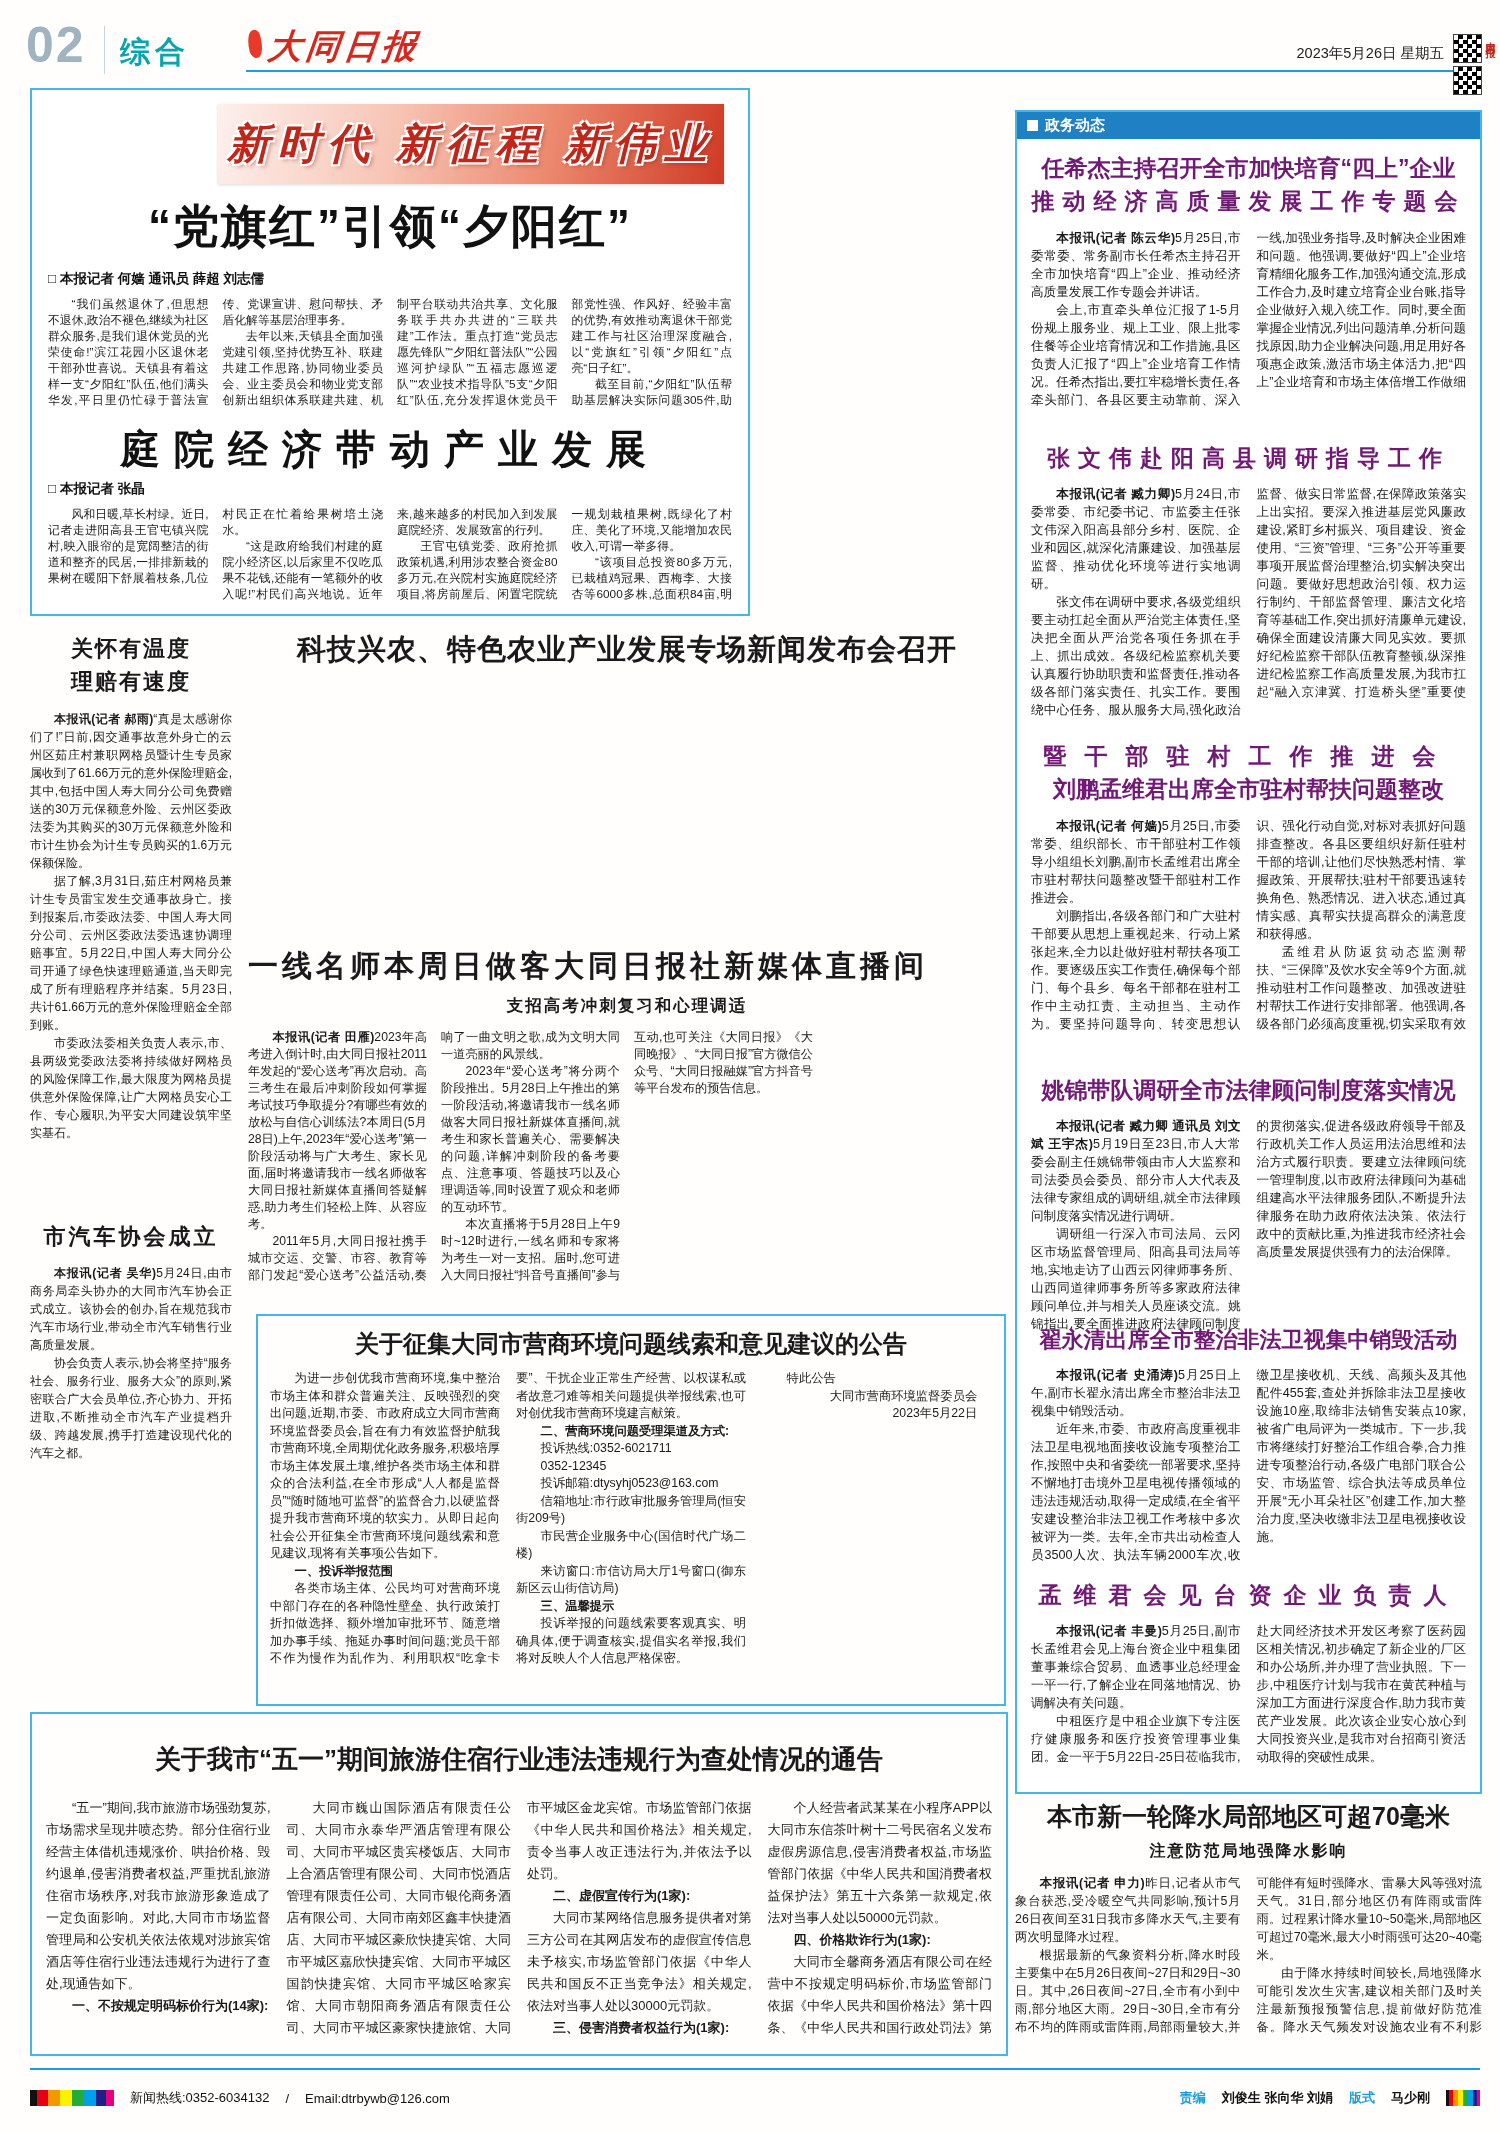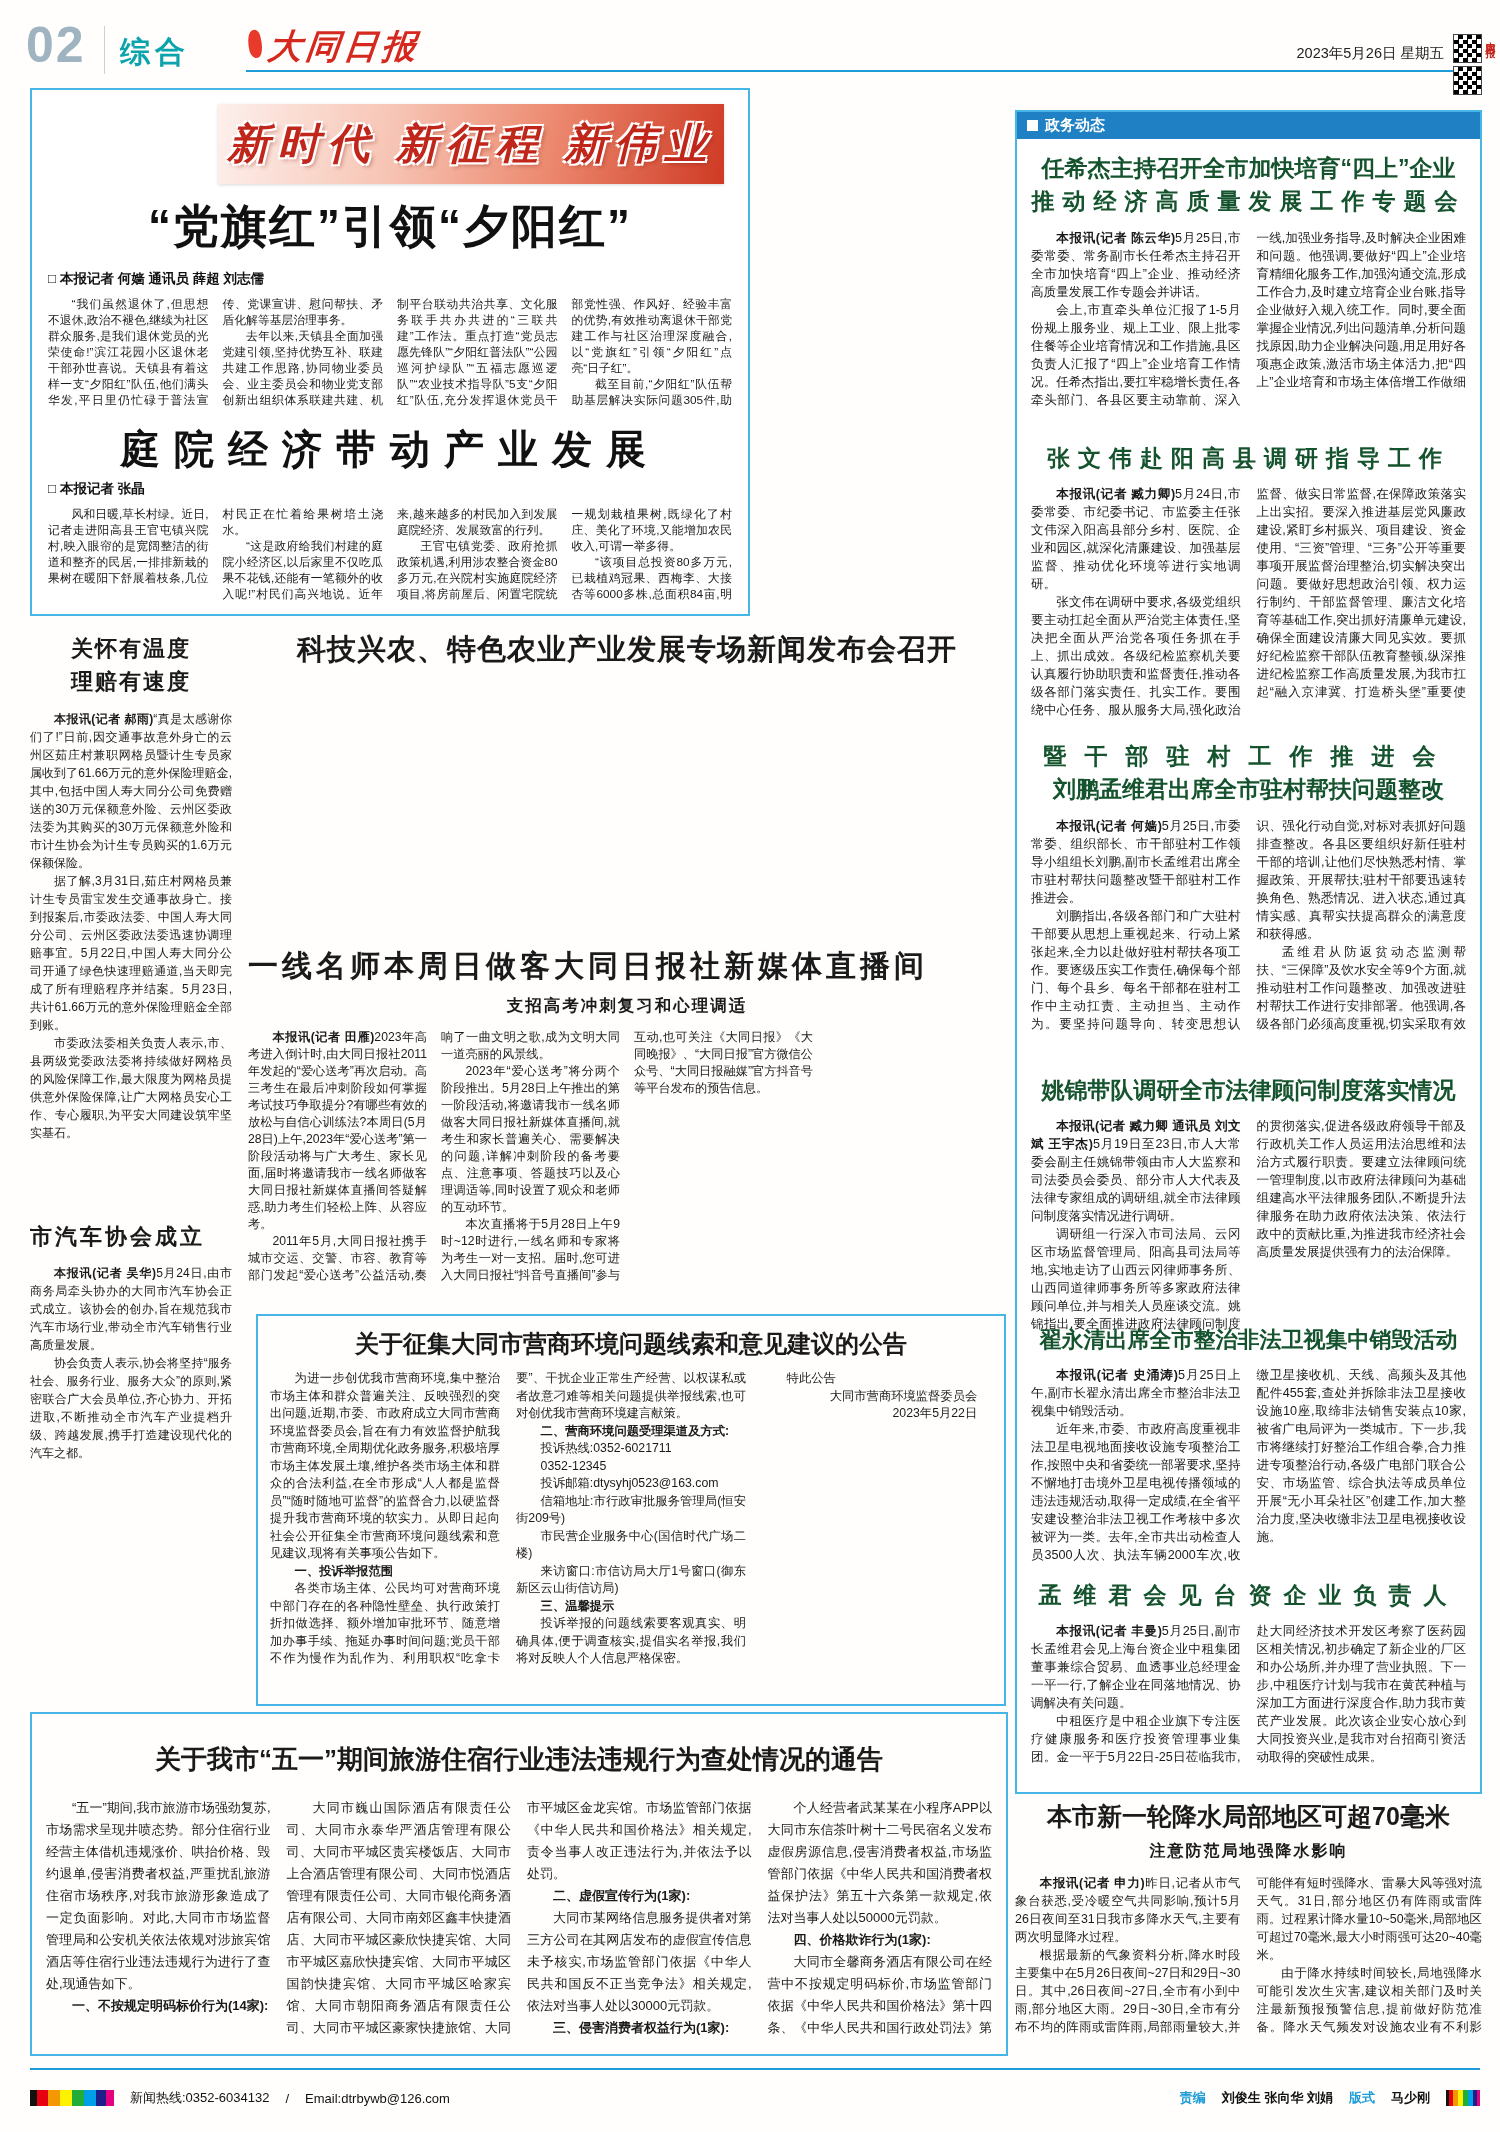--- a/index.html
+++ b/index.html
@@ -41,21 +41,21 @@
   .byl-a{position:absolute;left:16px;top:180px}
   .body-a{position:absolute;left:16px;top:206px;width:684px;height:116px;font-size:11.8px;line-height:16px}
   .title-b{position:absolute;left:0;top:332px;width:100%;text-align:center;font-size:40px;font-weight:600;letter-spacing:14px;color:#111}
   .byl-b{position:absolute;left:16px;top:390px}
   .body-b{position:absolute;left:16px;top:416px;width:684px;height:100px;font-size:11.8px;line-height:16px}
   
   .guanhuai{left:30px;top:632px;width:202px}
   .gh-title{font-size:22px;font-weight:700;text-align:center;line-height:1.5;letter-spacing:2px}
   .gh-body{margin-top:12px;font-size:12px;line-height:18px;height:492px;overflow:hidden;text-align:justify}
   .qiche{left:30px;top:1222px;width:202px}
-  .qc-title{font-size:22px;font-weight:700;letter-spacing:3px}
+  .qc-title{font-size:22px;font-weight:700;text-align:center;letter-spacing:3px}
   .qc-body{margin-top:12px;font-size:12px;line-height:18px;height:436px;overflow:hidden;text-align:justify}
   
   .keji{left:248px;top:630px;width:758px}
   .kj-title{font-size:29px;font-weight:700;text-align:center;letter-spacing:1px}
   .kj-body{margin-top:14px;height:258px;font-size:12.2px;line-height:17px}
   .mingshi{left:248px;top:946px;width:758px}
   .ms-title{font-size:30px;font-weight:700;letter-spacing:4px}
   .ms-sub{margin-top:8px;font-size:16.5px;font-weight:700;text-align:center;letter-spacing:2px}
   .ms-body{margin-top:12px;height:262px;font-size:12.2px;line-height:17px}
   .gonggao{left:256px;top:1314px;width:750px;height:392px;border:2px solid #45b6e5;box-sizing:border-box;padding:12px 12px}
@@ -63,21 +63,21 @@
   .gg-body{margin-top:10px;height:310px;font-size:12.3px;line-height:17.5px;column-gap:16px}
   .tonggao{left:30px;top:1712px;width:978px;height:344px;border:2px solid #45b6e5;box-sizing:border-box;padding:28px 14px}
   .tg-title{font-size:26px;font-weight:700;text-align:center}
   .tg-body{margin-top:20px;height:262px;font-size:13px;line-height:22px;column-gap:16px}
   
   .rightbox{left:1015px;top:110px;width:467px;height:1684px;border:2px solid #45b6e5;box-sizing:border-box;background:#fff}
   .gov-bar{position:absolute;left:0;top:0;right:0;height:27px;background:#2080c4;color:#fff;
     display:flex;align-items:center;gap:7px;padding-left:10px;font-size:15px;font-weight:700}
   .gov-sq{width:11px;height:11px;background:#fff;display:inline-block}
   .r-art{position:absolute;left:14px;right:14px}
-  .r-title{font-size:23px;font-weight:700;text-align:center;line-height:1.45;color:#14532d}
+  .r-title{font-size:23px;font-weight:700;text-align:center;line-height:1.45;color:#701a75}
   .ls8{letter-spacing:8px}.ls12{letter-spacing:12px}.ls18{letter-spacing:18px}
   .r-body{margin-top:10px;column-count:2;column-gap:16px;column-fill:auto;overflow:hidden;
     font-size:12.6px;line-height:18px;text-align:justify}
   .weather{left:1015px;top:1800px;width:467px}
   .wt-title{font-size:25px;font-weight:700;text-align:center}
   .wt-sub{margin-top:8px;font-size:16px;font-weight:700;text-align:center;letter-spacing:2px}
   .wt-body{margin-top:12px;height:176px;font-size:12.4px;line-height:18px;column-gap:16px}
   
   .footline{left:30px;top:2068px;width:1450px;height:2px;background:#1e9cd7}
   .footer{left:30px;top:2086px;width:1450px;height:24px;display:flex;align-items:center;gap:16px;font-size:13px;color:#111}

